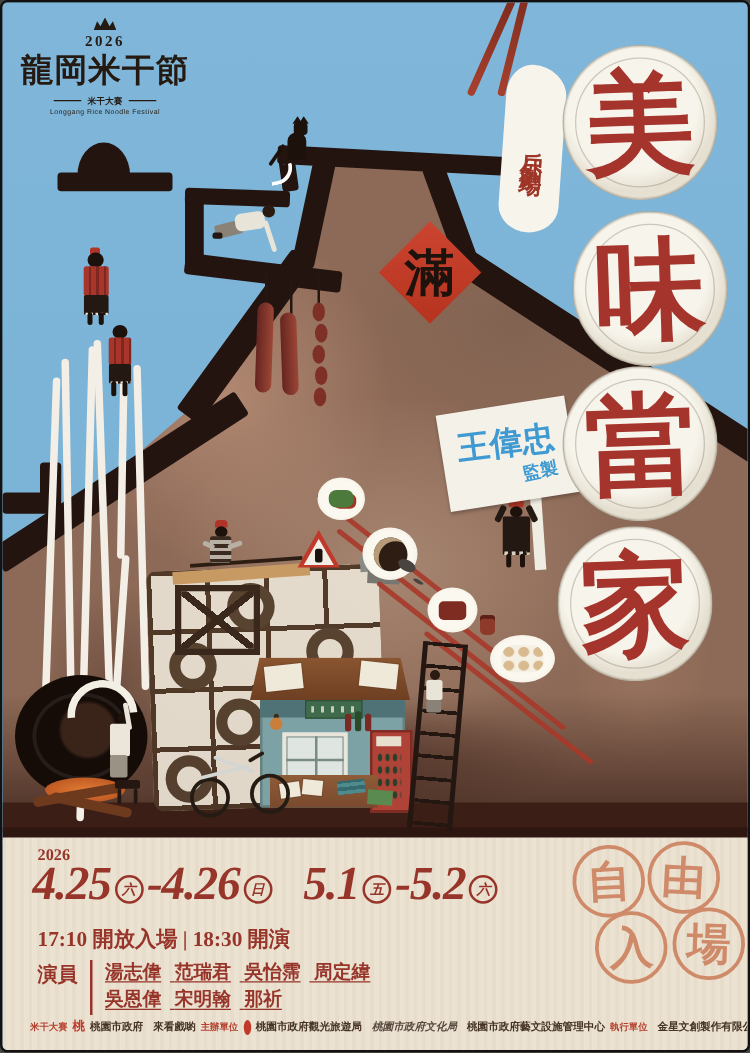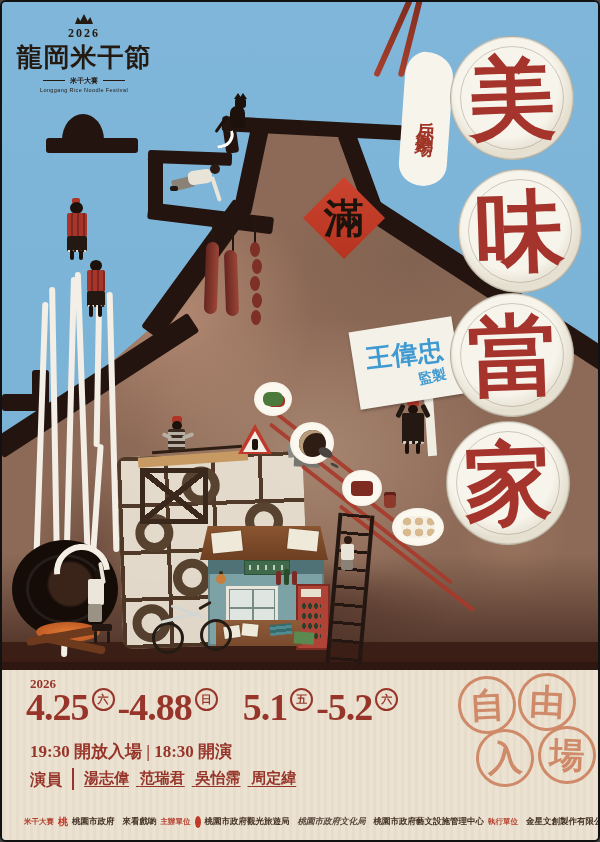--- a/index.html
+++ b/index.html
@@ -116,21 +116,21 @@
   .lyear{font-size:12px;font-weight:bold;letter-spacing:2px;font-family:"Liberation Serif",serif;}
   .ltitle{font-size:26px;font-weight:bold;letter-spacing:1px;font-family:"DejaVu Serif","Liberation Serif",serif;line-height:1.25;}
   .lsubrow{display:flex;align-items:center;justify-content:center;gap:5px;margin-top:2px;}
   .ldash{width:22px;height:1px;background:#241a12;}
   .lsub{font-size:7px;font-weight:bold;}
   .len{font-size:5.5px;letter-spacing:.4px;margin-top:1px;}
   
   .panel{left:0;top:668px;width:600px;height:170px;color:#97352a;
     background:repeating-linear-gradient(90deg,rgba(160,120,90,.05) 0 3px,transparent 3px 7px),#ebe2d1;}
   .pyear{left:28px;top:6px;font-size:13px;font-weight:bold;font-family:"Liberation Serif",serif;}
-  .dates{left:24px;top:18px;display:flex;font-weight:bold;font-family:"Liberation Serif",serif;}
+  .dates{left:24px;top:18px;display:flex;align-items:flex-end;font-weight:bold;font-family:"Liberation Serif",serif;font-style:italic;}
   .dnum{font-size:38px;line-height:1;letter-spacing:-1px;}
   .dday{width:19px;height:19px;border:2px solid #97352a;border-radius:50%;font-size:11px;display:flex;
     align-items:center;justify-content:center;margin:0 3px 3px 3px;font-family:"Liberation Sans",sans-serif;}
   .vrow{left:28px;top:70px;display:flex;gap:18px;font-size:17px;font-weight:bold;font-family:"Liberation Serif",serif;white-space:nowrap;}
   .cast{left:28px;top:98px;display:flex;align-items:flex-start;gap:10px;font-family:"Liberation Serif",serif;}
   .clabel{font-size:16px;font-weight:bold;padding-top:2px;}
   .cnames{border-left:2px solid #97352a;padding-left:10px;font-size:15px;font-weight:bold;line-height:1.45;}
   .cline{text-decoration:underline;text-underline-offset:3px;}
   .cline span{margin-right:7px;}
   .fe{width:52px;height:52px;border:3px solid #cf8a6a;border-radius:50%;color:#cf8a6a;font-size:35px;font-weight:bold;
@@ -378,44 +378,49 @@
     </div>
     <div class="len">Longgang Rice Noodle Festival</div>
   </div>
 
   <div class="abs panel">
     <div class="abs pyear">2026</div>
     <div class="abs dates">
       <span class="dnum">4.25</span>
       <span class="dday">六</span>
       <span class="dnum">-</span>
-      <span class="dnum">4.88</span>
+      <span class="dnum">4.26</span>
       <span class="dday">日</span>
       <span style="width:22px;"></span>
       <span class="dnum">5.1</span>
       <span class="dday">五</span>
       <span class="dnum">-</span>
       <span class="dnum">5.2</span>
       <span class="dday">六</span>
     </div>
     <div class="abs vrow">
       <span>
-        <span>19:30 開放入場</span>
+        <span>17:10 開放入場</span>
         <span>|</span>
         <span>18:30 開演</span>
       </span>
     </div>
     <div class="abs cast">
       <span class="clabel">演員</span>
       <span class="cnames">
         <span class="cline" style="display:block;">
           <span>湯志偉</span>
           <span>范瑞君</span>
           <span>吳怡霈</span>
           <span>周定緯</span>
+        </span>
+        <span class="cline" style="display:block;">
+          <span>吳恩偉</span>
+          <span>宋明翰</span>
+          <span>那祈</span>
         </span>
       </span>
     </div>
     <div class="abs fe" style="left:456px;top:6px;transform:rotate(-3deg);">自</div>
     <div class="abs fe" style="left:516px;top:3px;transform:rotate(3deg);">由</div>
     <div class="abs fe" style="left:474px;top:59px;transform:rotate(-2deg);">入</div>
     <div class="abs fe" style="left:536px;top:56px;transform:rotate(2deg);">場</div>
 
     <div class="abs credits">
       <span class="role">米干大賽</span>

